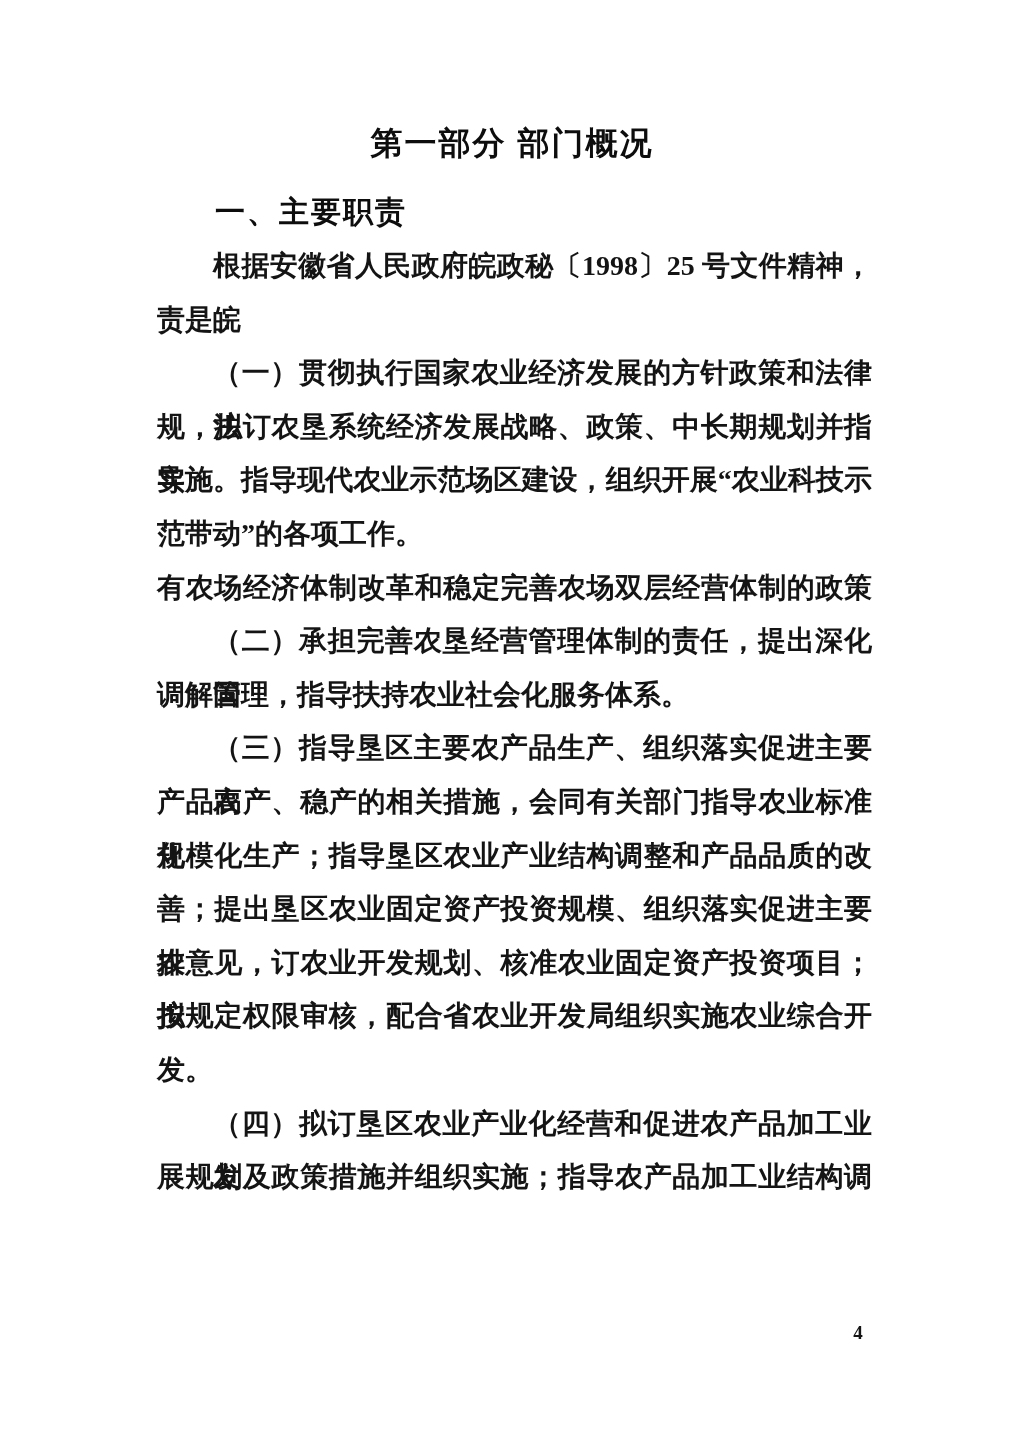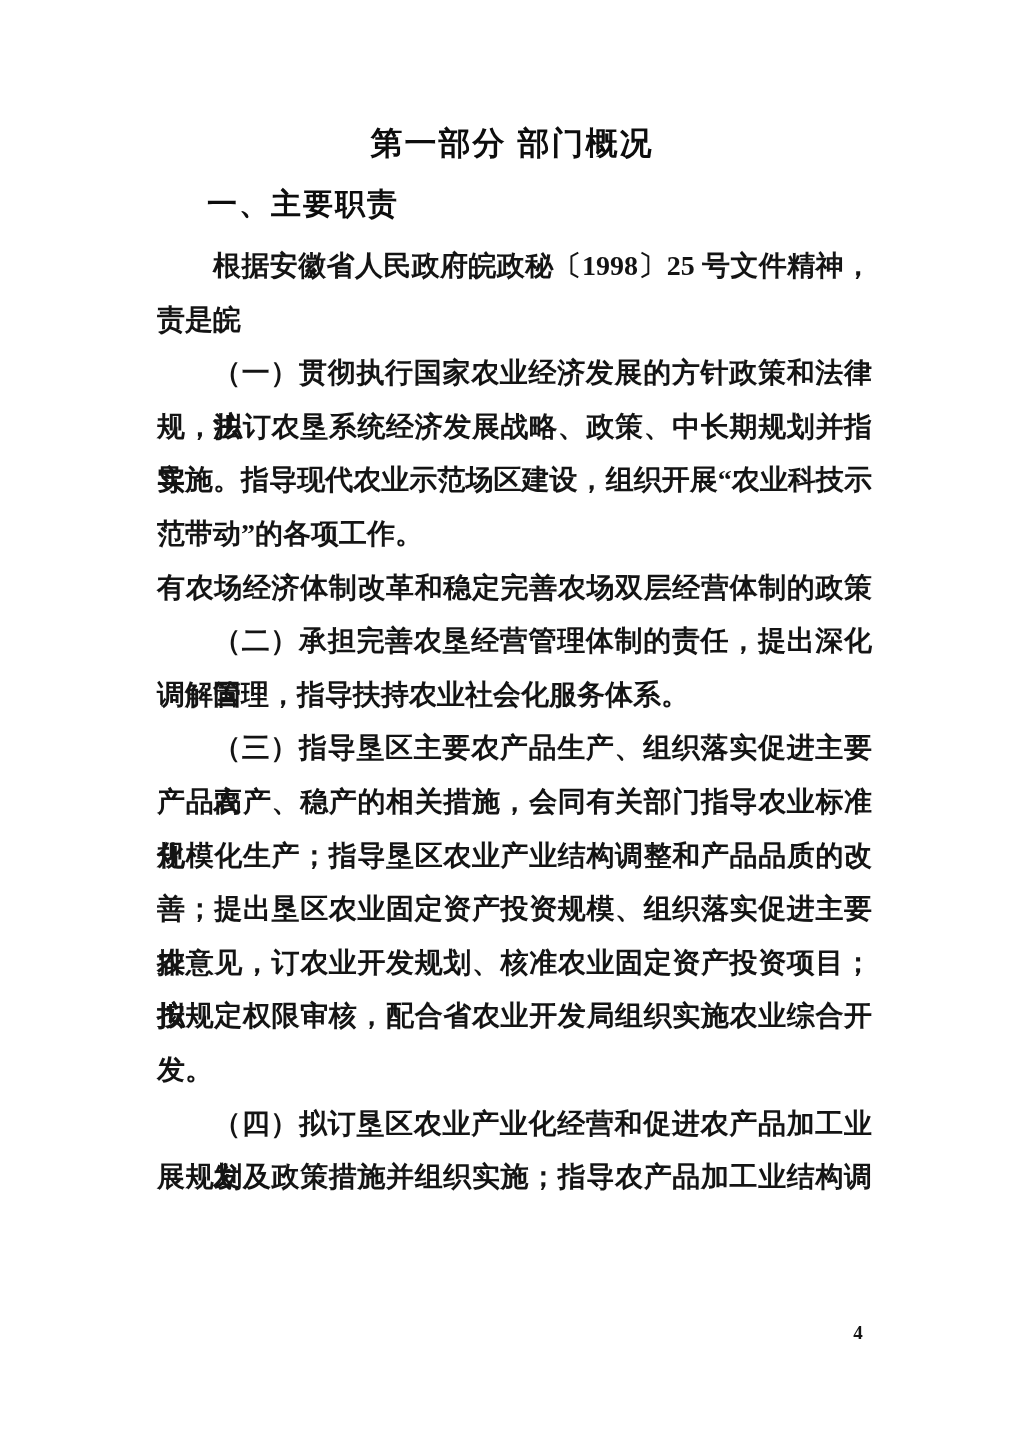--- a/index.html
+++ b/index.html
@@ -27,21 +27,21 @@
     font-family: "Liberation Sans", sans-serif;
     font-weight: 700;
     font-size: 32px;
     letter-spacing: 2px;
     color: #0d0d0d;
   }
   .section-heading {
     position: absolute;
     top: 184px;
     left: 207px;
-    margin: 0;
+    margin: 8px;
     font-family: "Liberation Sans", sans-serif;
     font-weight: 700;
     font-size: 30px;
     letter-spacing: 2px;
     color: #0d0d0d;
   }
   .doc-body {
     position: absolute;
     top: 239px;
     left: 157px;

